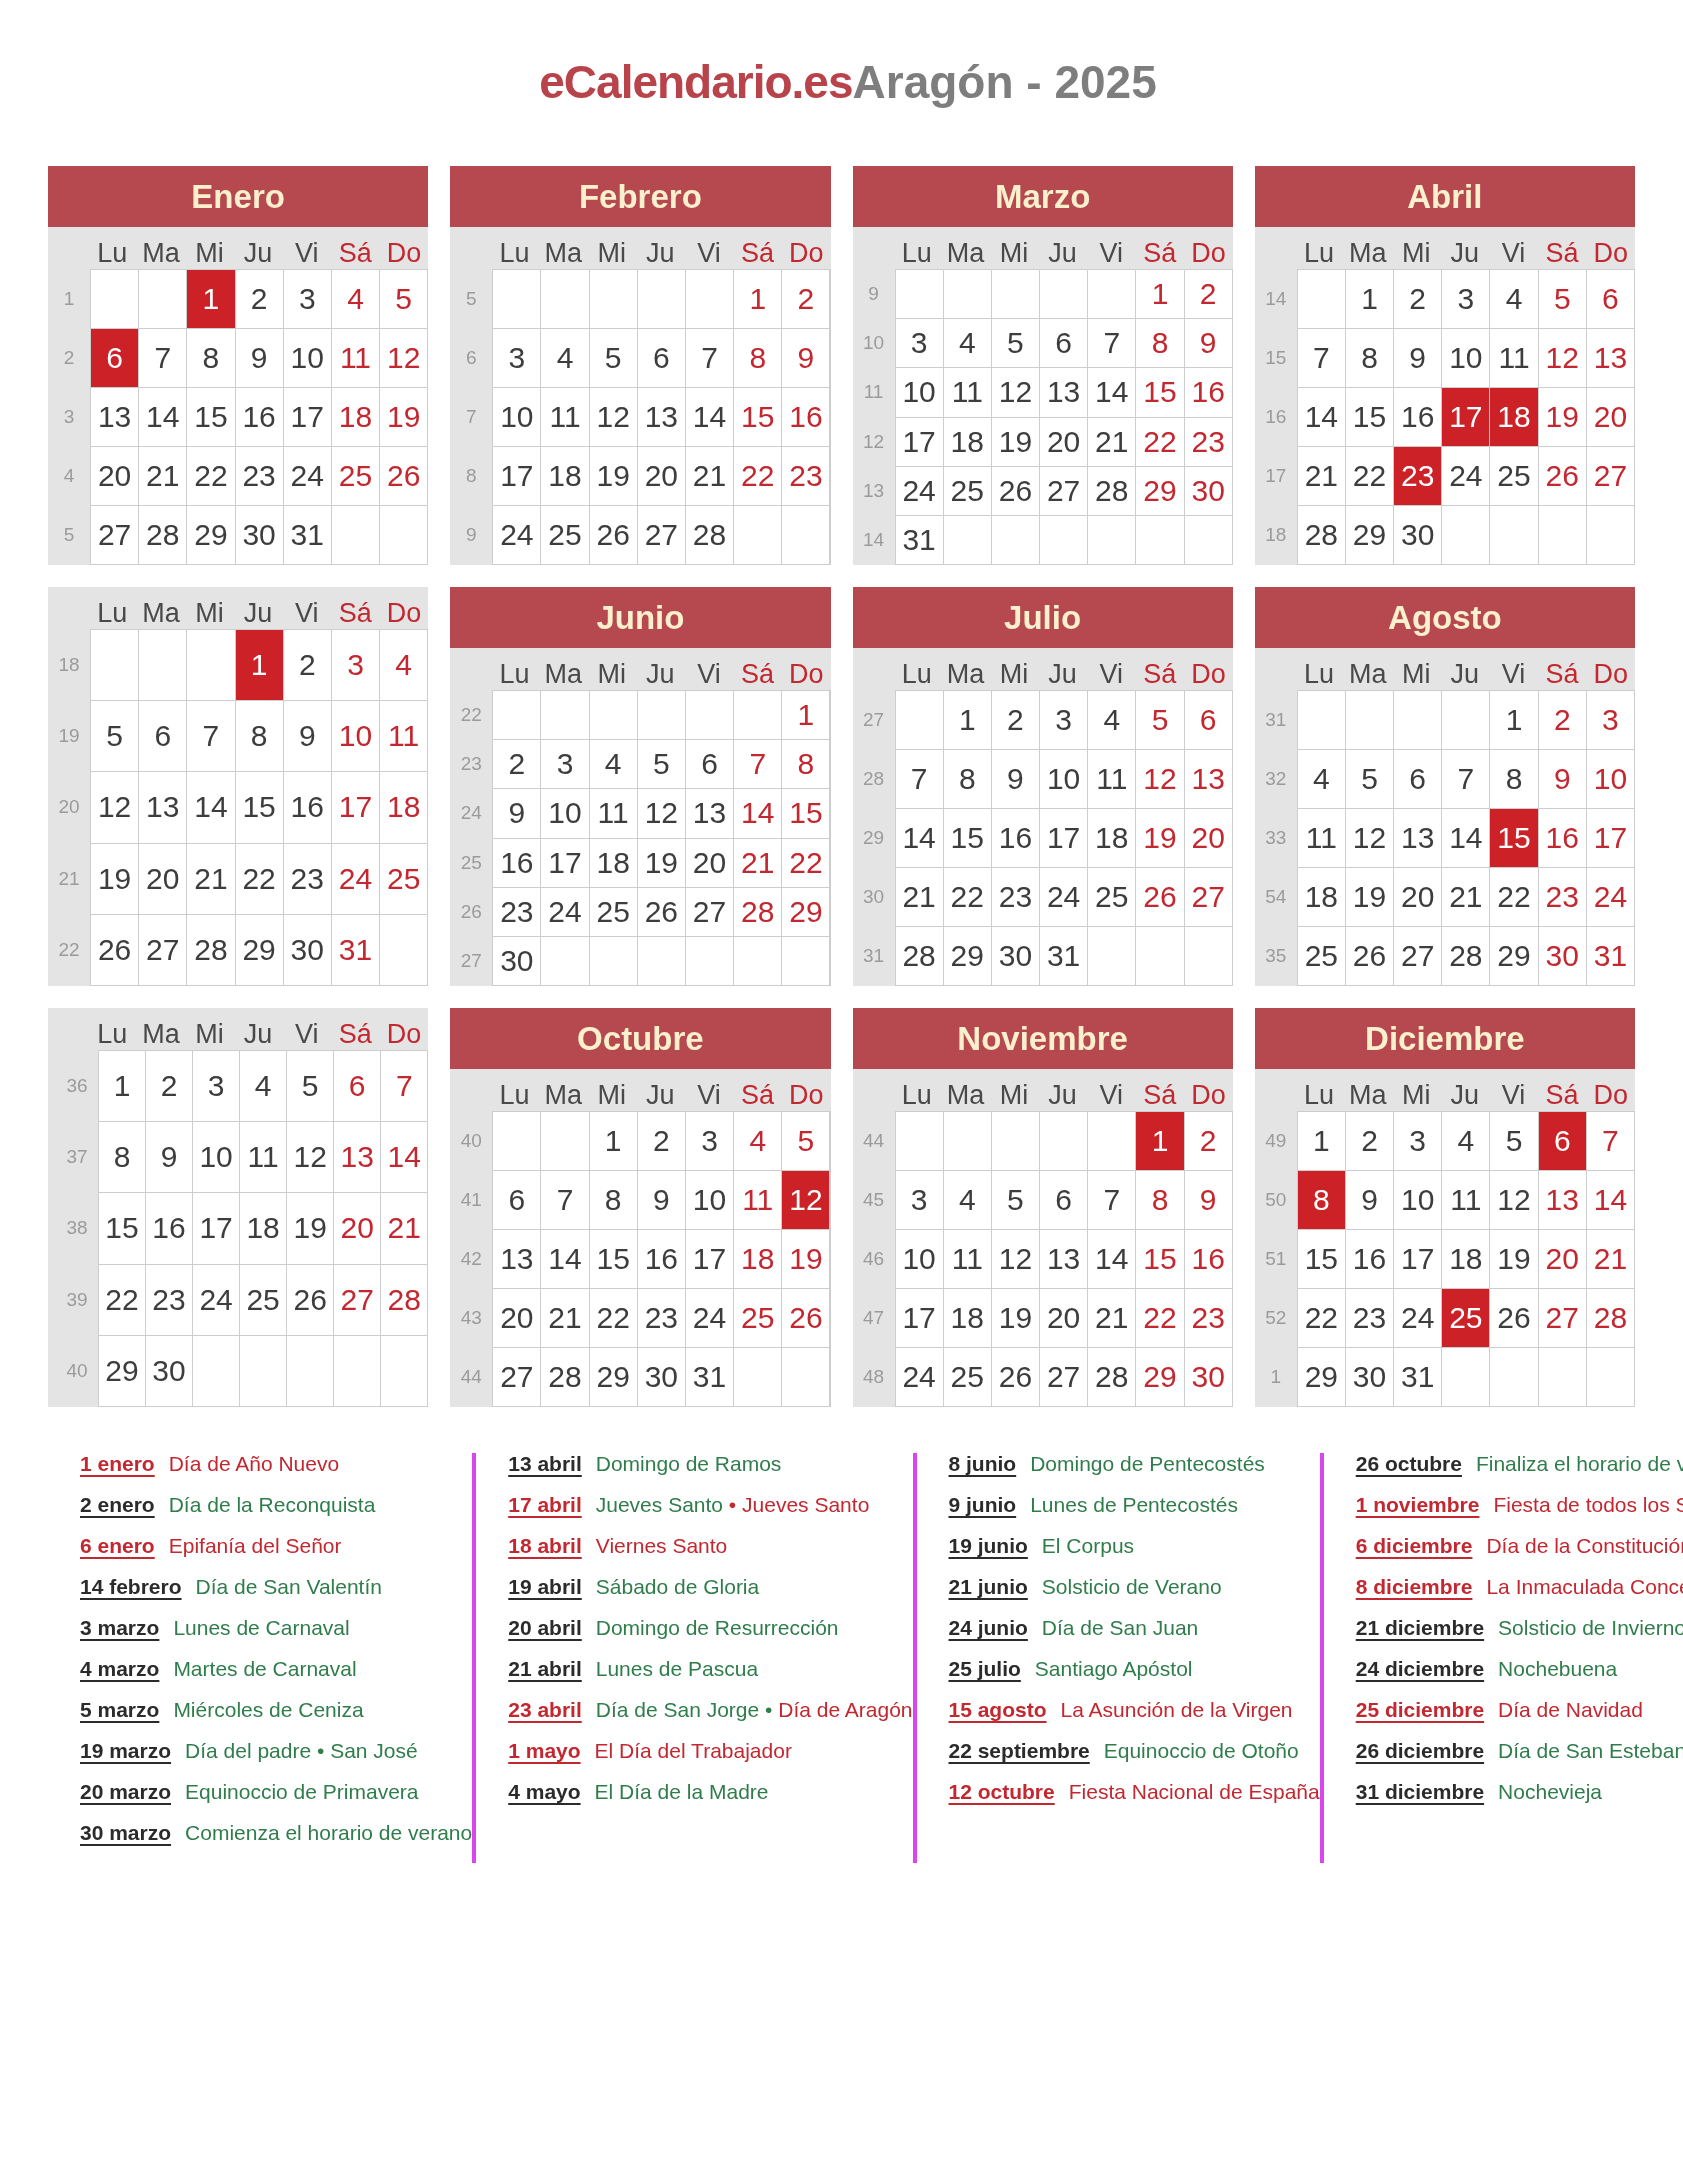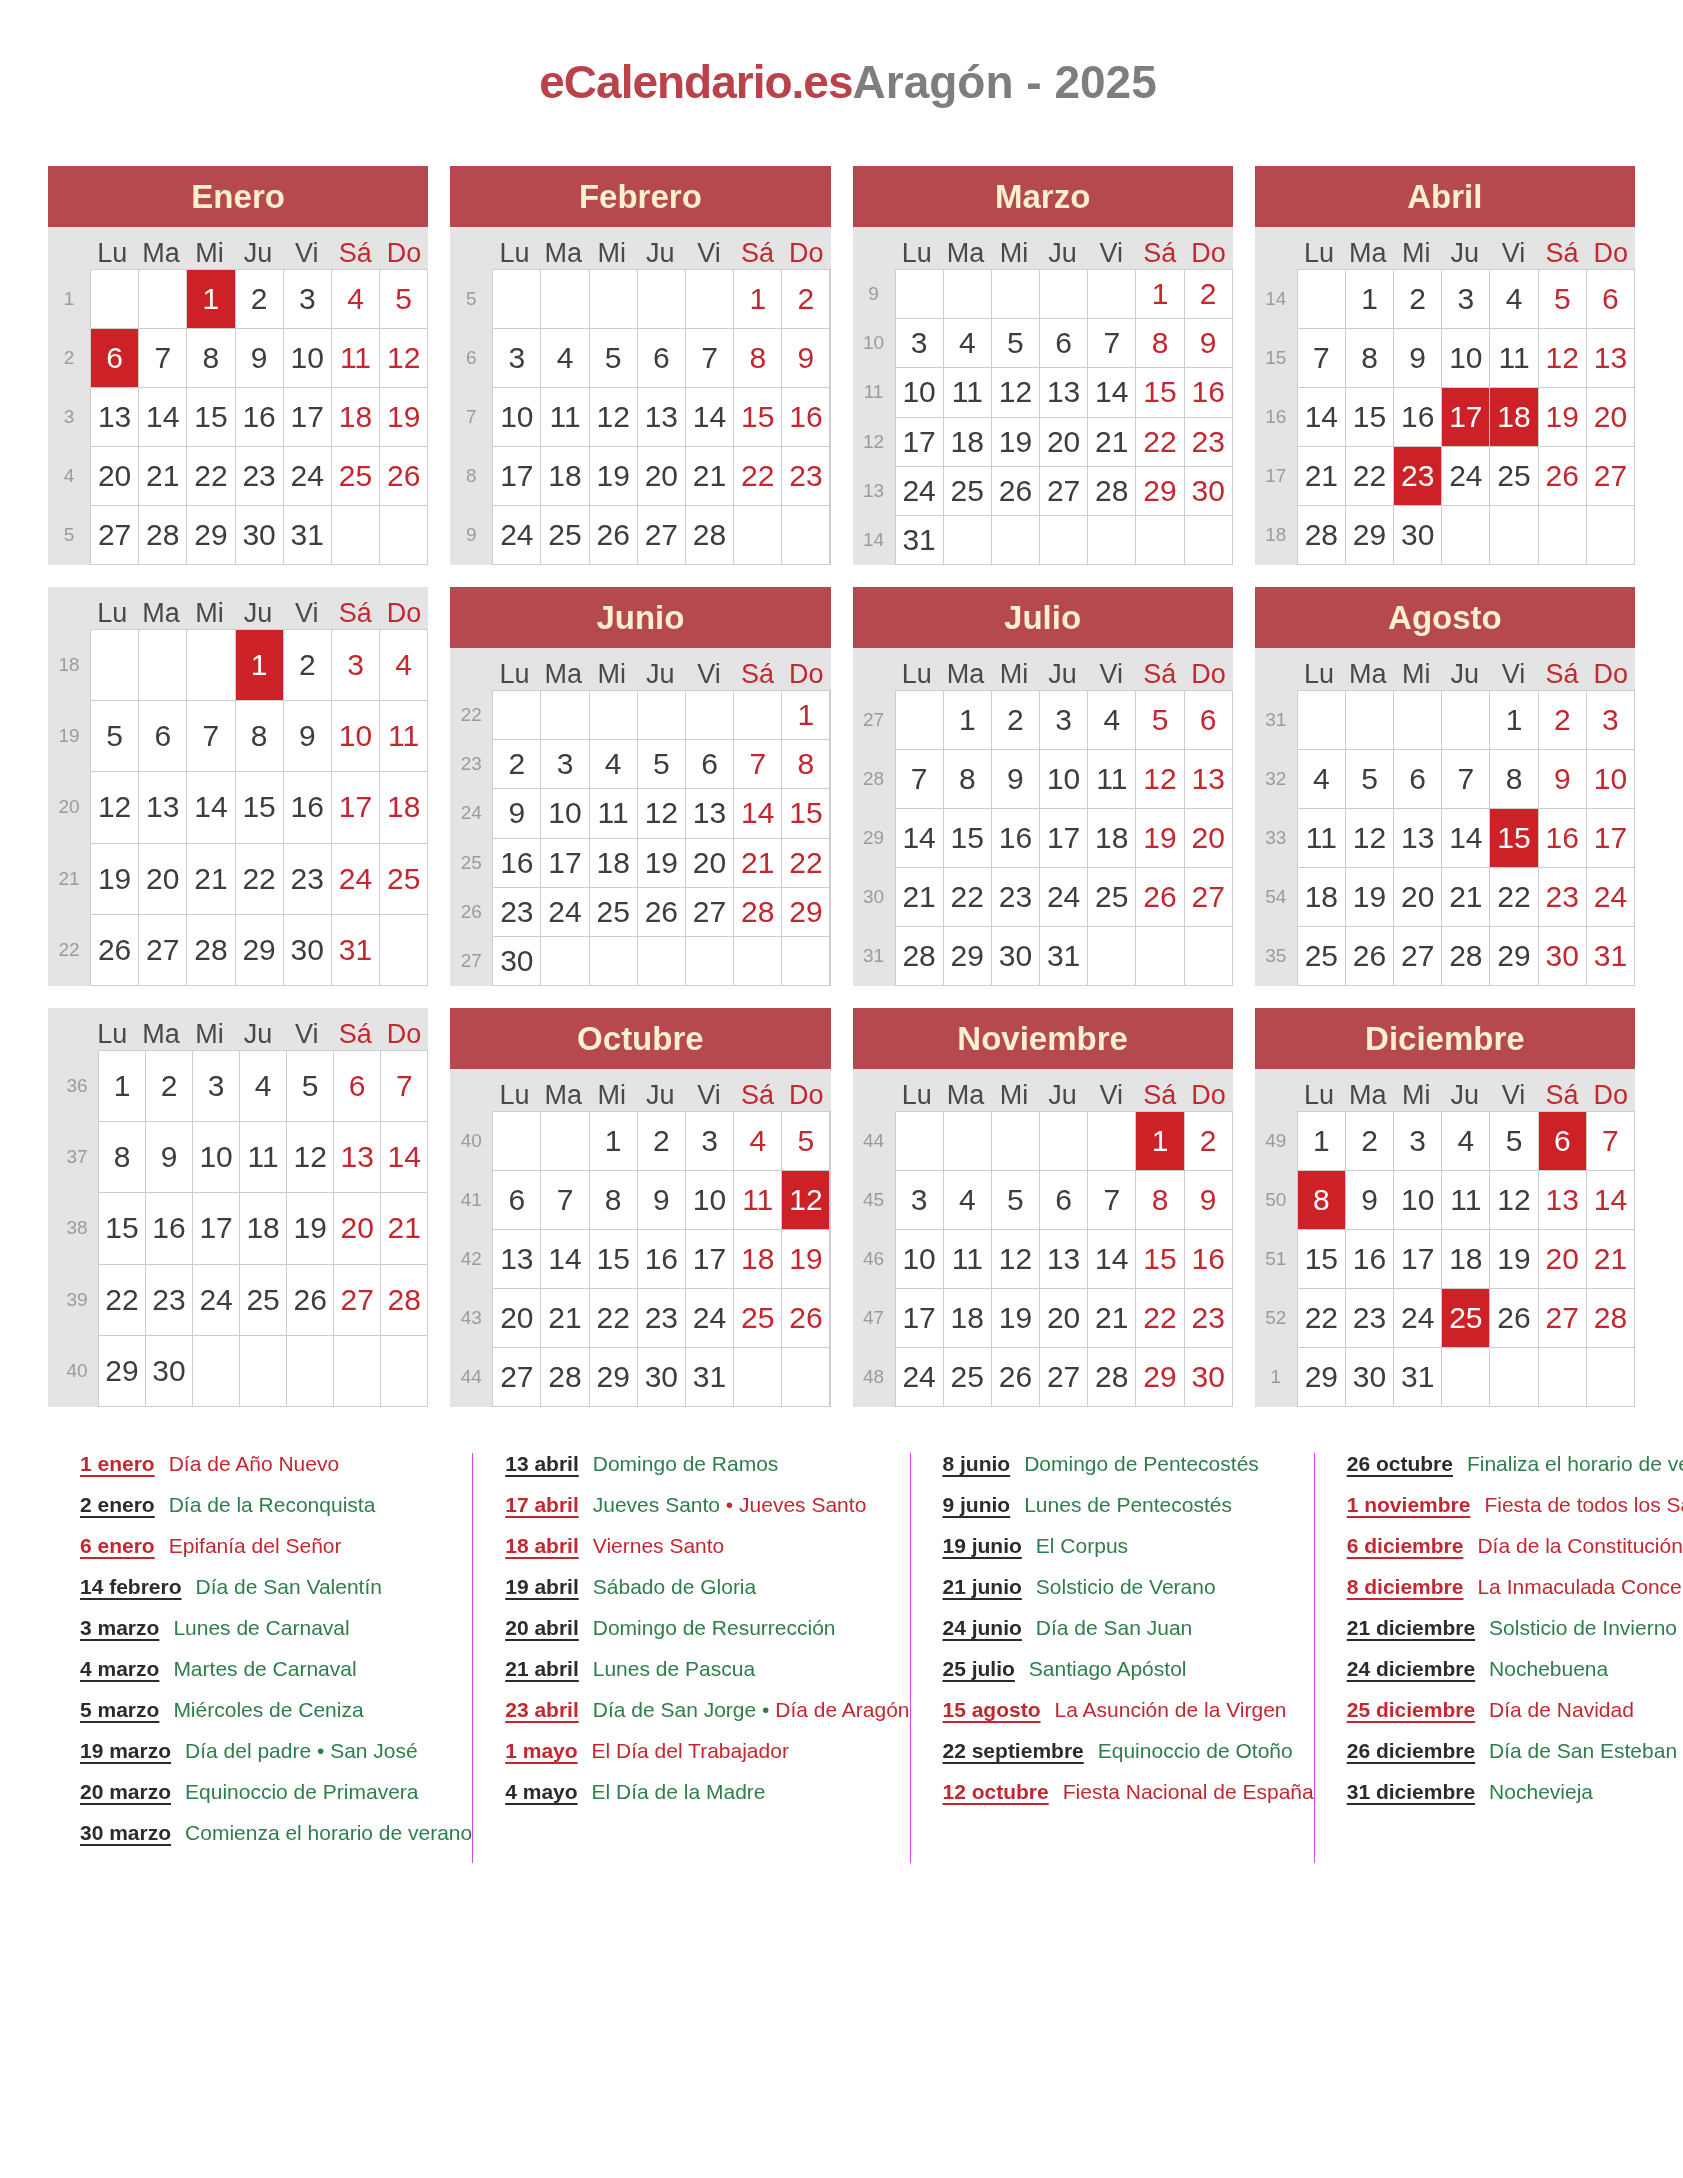--- a/index.html
+++ b/index.html
@@ -25,21 +25,21 @@
   .weekcol .wn{display:flex;align-items:center;justify-content:center;font-size:19px;color:#9b9b9b;}
   .cells{flex:1;display:grid;grid-template-columns:repeat(7,1fr);gap:1px;background:#cdcdcd;border:1px solid #cdcdcd;}
   .cell{background:#ffffff;display:flex;align-items:center;justify-content:center;
         font-size:30px;color:#3d3d3d;}
   .cell.we{color:#c3272f;}
   .cell.hl{background:#cc2127;color:#ffffff;}
 
   
   .legend{display:grid;grid-template-columns:repeat(4,1fr);margin:46px 48px 0 48px;}
   .lcol{padding-left:32px;}
-  .lcol + .lcol{border-left:1px solid #d946ef;}
+  .lcol + .lcol{border-left:4px solid #d946ef;}
   .litem{margin-bottom:19px;line-height:22px;font-size:21px;white-space:nowrap;}
   .ldate{font-weight:bold;color:#2b2b2b;text-decoration:underline;text-decoration-thickness:2px;text-underline-offset:4px;margin-right:14px;}
   .ldate.r{color:#c3272f;}
   .lg{color:#2f7d4b;}
   .lr{color:#c3272f;}
 </style>
 </head>
 <body>
 
 <div class="topbar">

